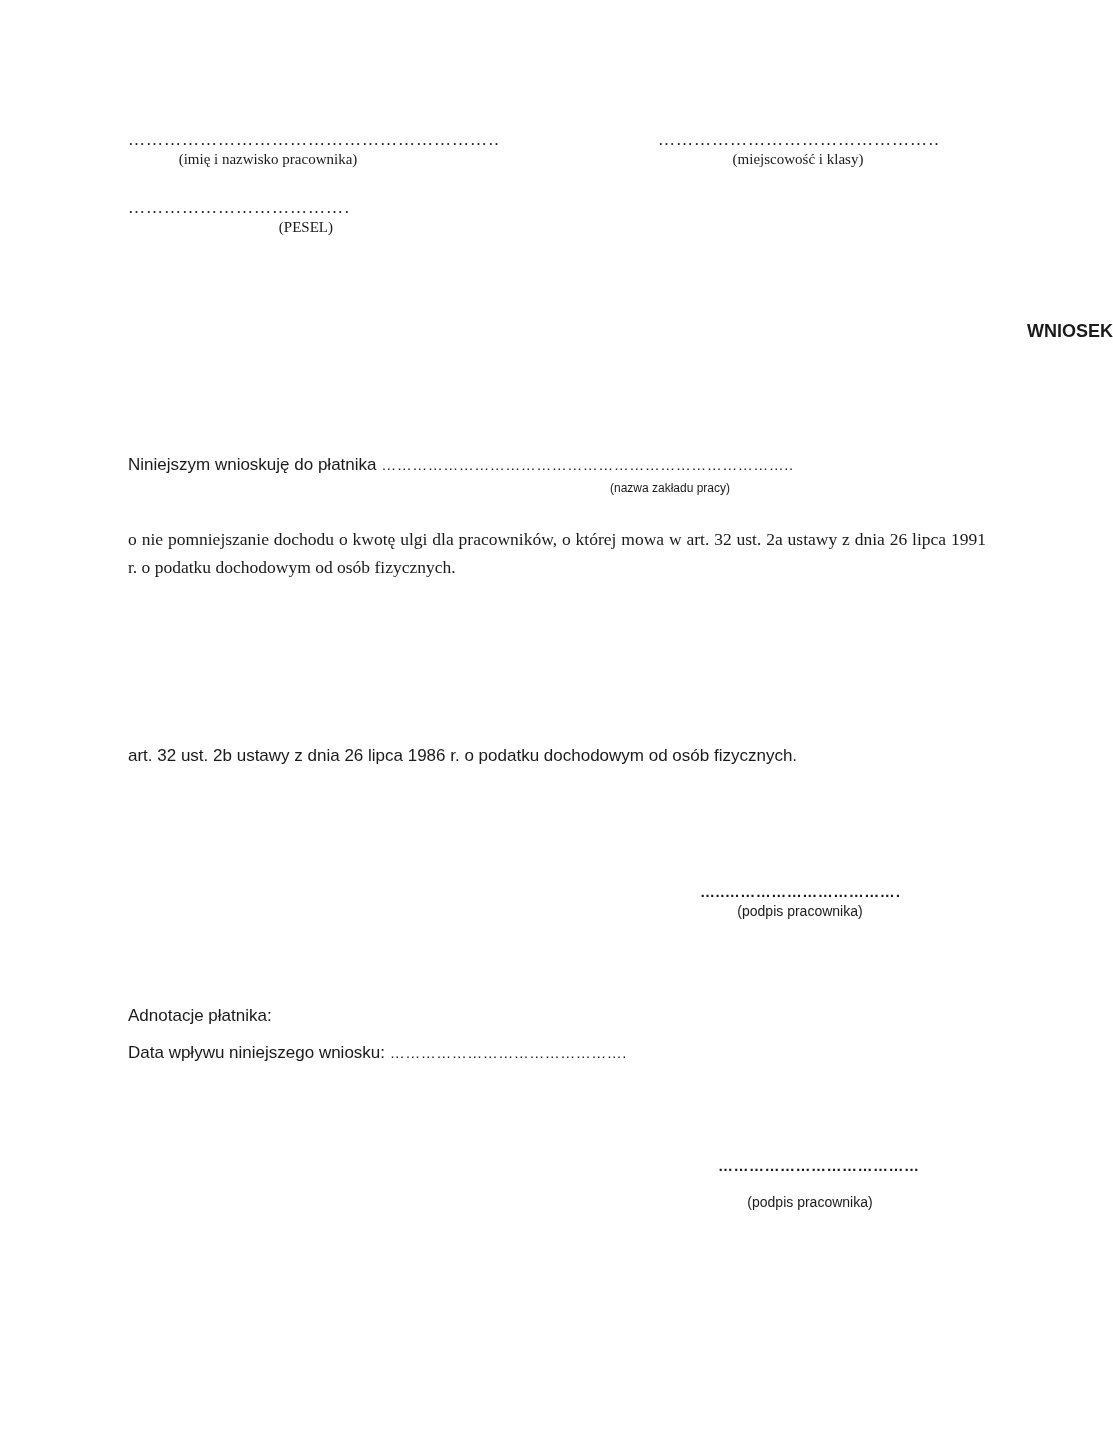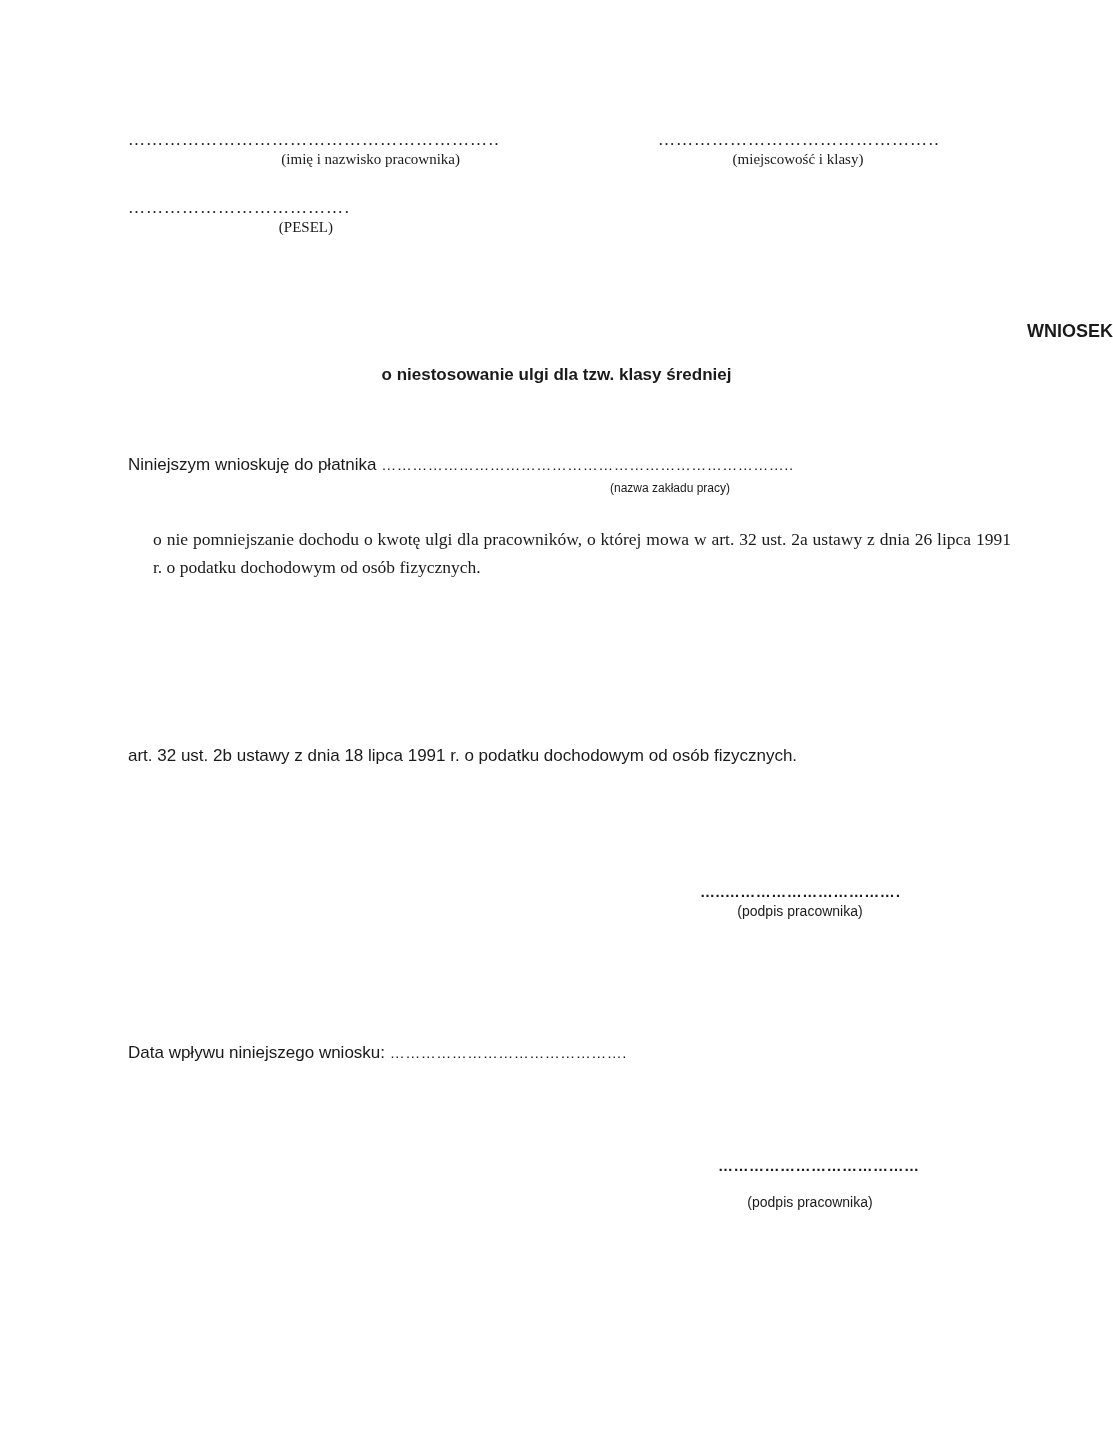--- a/index.html
+++ b/index.html
@@ -28,21 +28,21 @@
     overflow: hidden;
     letter-spacing: 1px;
   }
   .hdr-label {
     font-size: 15px;
     line-height: 18px;
     text-align: center;
   }
 
   .name-dots  { left: 128px; top: 131px; width: 372px; }
-  .name-label { left: 144px; top: 150px; width: 316px; text-align: right; }
+  .name-label { left: 110px; top: 150px; width: 316px; }
 
   .place-dots  { left: 658px; top: 131px; width: 282px; }
   .place-label { left: 658px; top: 150px; width: 280px; }
 
   .pesel-dots  { left: 128px; top: 199px; width: 220px; }
   .pesel-label { left: 128px; top: 218px; width: 205px; text-align: right; }
 
   
   .title {
     left: 0; top: 320px; width: 1113px;
@@ -70,21 +70,21 @@
     font-size: 12px; line-height: 18px;
     text-align: center;
   }
 
   
   .para {
     left: 128px; width: 858px;
     font-size: 17.5px; line-height: 28px;
     text-align: justify;
   }
-  .para-1 { top: 525px; margin-left: 25px; }
+  .para-1 { top: 525px; }
   .para-2 { top: 610px; }
 
   
   .legal-heading { left: 128px; top: 707px; width: 500px; font-size: 17px; line-height: 21px; }
   .legal-text    { left: 128px; top: 745px; width: 858px; font-size: 17px; line-height: 21px; }
 
   
   .sig-dots {
     font-size: 15px; line-height: 15px;
     white-space: nowrap; overflow: hidden;
@@ -108,34 +108,34 @@
   <div class="abs serif hdr-dots name-dots">…………………………………………………………..</div>
   <div class="abs serif hdr-label name-label">(imię i nazwisko pracownika)</div>
 
   <div class="abs serif hdr-dots place-dots">…………………………………………….</div>
   <div class="abs serif hdr-label place-label">(miejscowość i klasy)</div>
 
   <div class="abs serif hdr-dots pesel-dots">…………………………………</div>
   <div class="abs serif hdr-label pesel-label">(PESEL)</div>
 
   <div class="abs sans title">WNIOSEK</div>
-  <div class="abs sans subtitle">o niestosowanie ulgi dla tzw. klasy średniej</div>
 
   <div class="abs sans request-line">
     <span>Niniejszym wnioskuję do płatnika </span><span class="inline-dots">……………………………………………………………………..</span>
   </div>
   <div class="abs sans nazwa-label">(nazwa zakładu pracy)</div>
 
   <div class="abs serif para para-1">o nie pomniejszanie dochodu o kwotę ulgi dla pracowników, o której mowa w art. 32 ust. 2a ustawy z dnia 26 lipca 1991 r. o podatku dochodowym od osób fizycznych.</div>
 
-  <div class="abs sans legal-text">art. 32 ust. 2b ustawy z dnia 18 lipca 1991 r. o podatku dochodowym od osób fizycznych.</div>
+  <div class="abs sans legal-text">art. 32 ust. 2b ustawy z dnia 26 lipca 1986 r. o podatku dochodowym od osób fizycznych.</div>
 
   <div class="abs sans sig-dots sig1-dots">…..………………………………………</div>
   <div class="abs sans sig1-label">(podpis pracownika)</div>
 
+  <div class="abs sans annot-heading">Adnotacje płatnika:</div>
   <div class="abs sans date-line">
     <span>Data wpływu niniejszego wniosku: </span><span class="inline-dots">……………………………………….</span>
   </div>
 
   <div class="abs sans sig-dots sig2-dots">…………………………………………</div>
   <div class="abs sans sig2-label">(podpis pracownika)</div>
 
 </div>
 
 </body></html>

